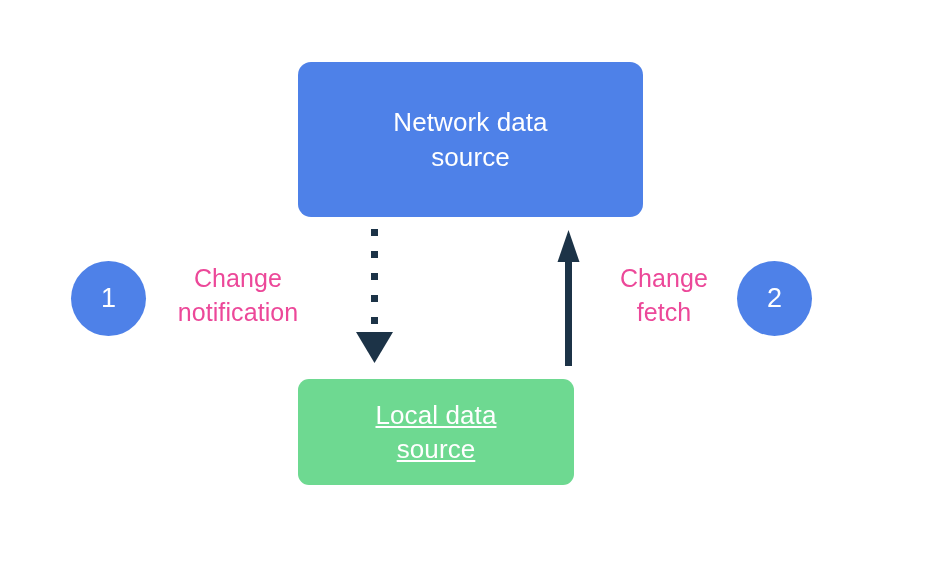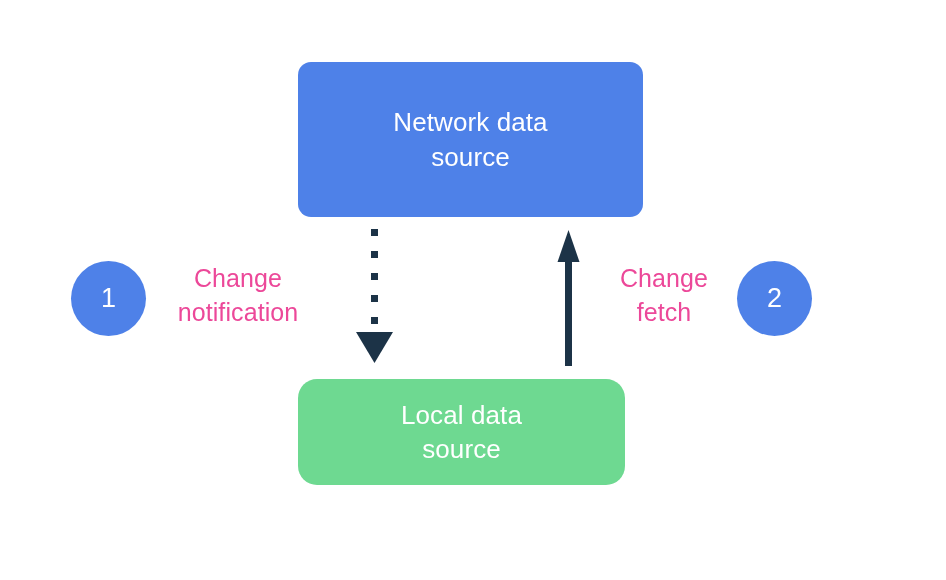--- a/index.html
+++ b/index.html
@@ -40,24 +40,25 @@
     left: 298px;
     top: 62px;
     width: 345px;
     height: 155px;
     background: #4e81e8;
     border-radius: 13px;
   }
   #node-local {
     left: 298px;
     top: 379px;
-    width: 327px;
+    width: 276px;
     height: 106px;
     background: #6ed991;
-    border-radius: 19px;
+    border-radius: 11px;
+    text-decoration: underline;
   }
 
   
   .step-circle {
     position: absolute;
     width: 75px;
     height: 75px;
     border-radius: 50%;
     background: #4e81e8;
     display: flex;

